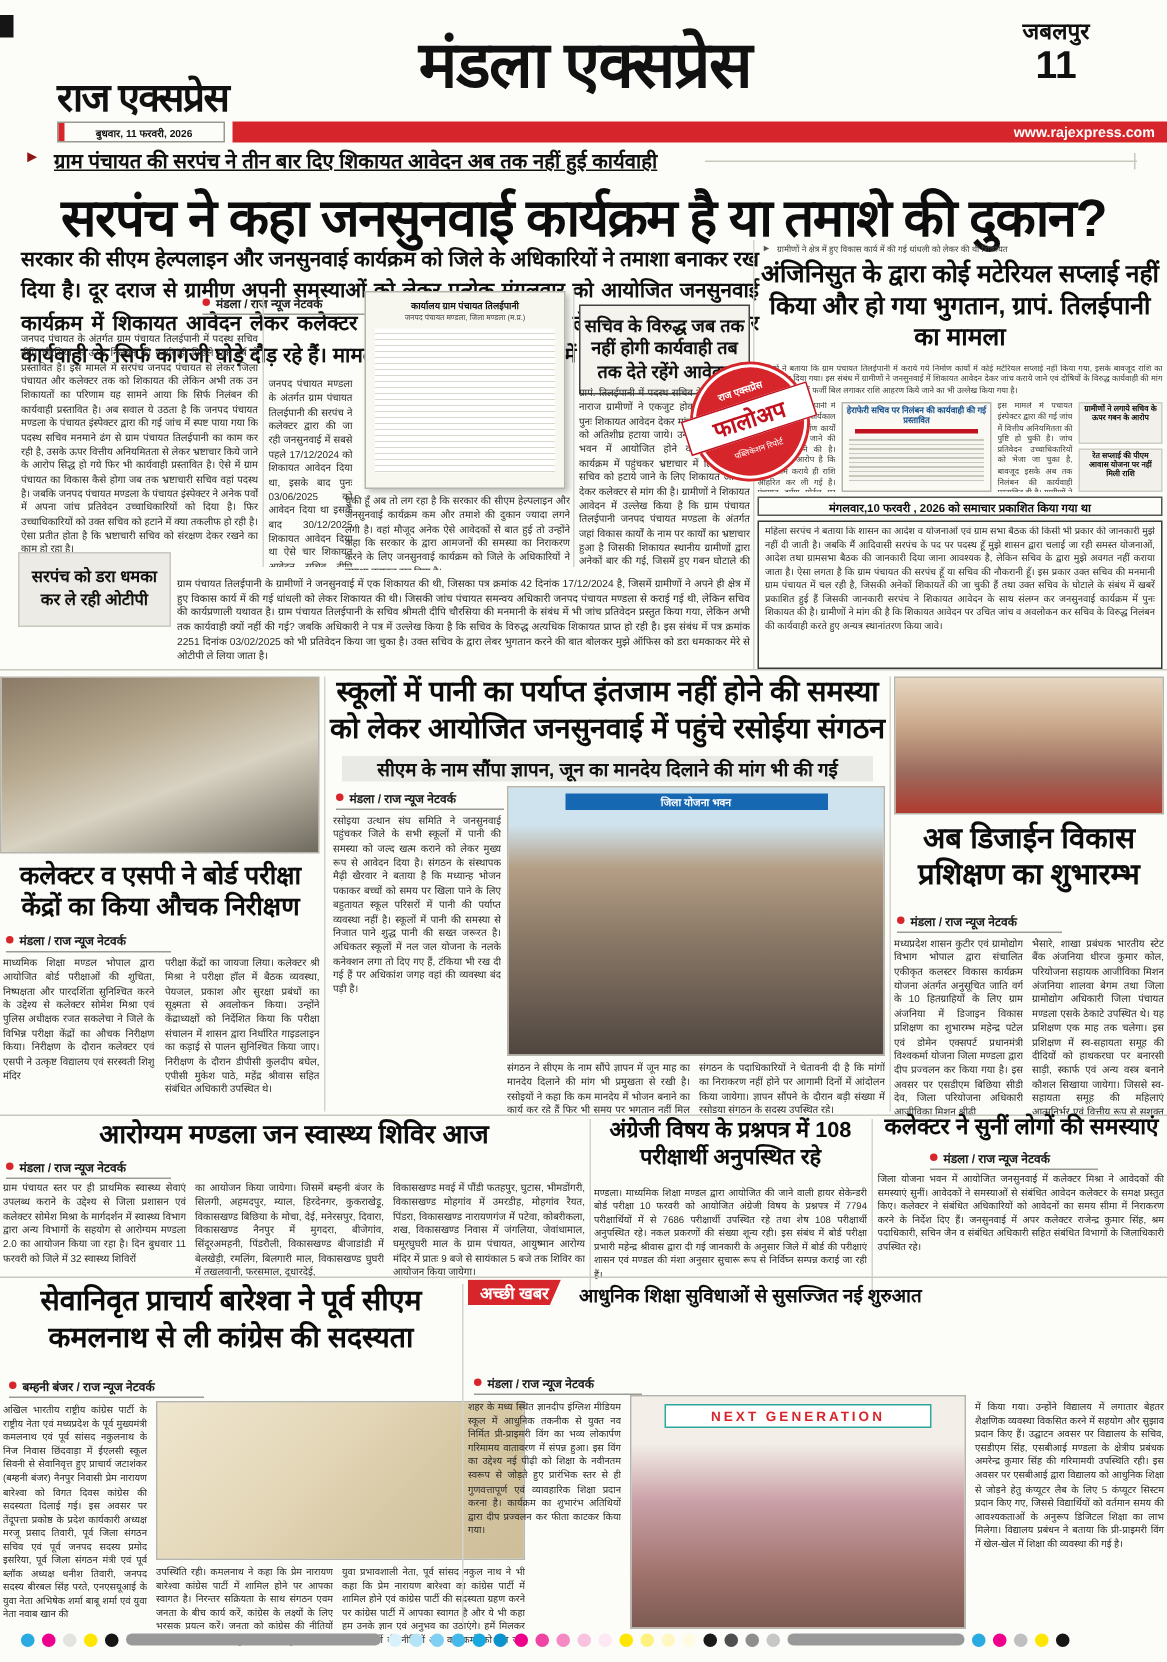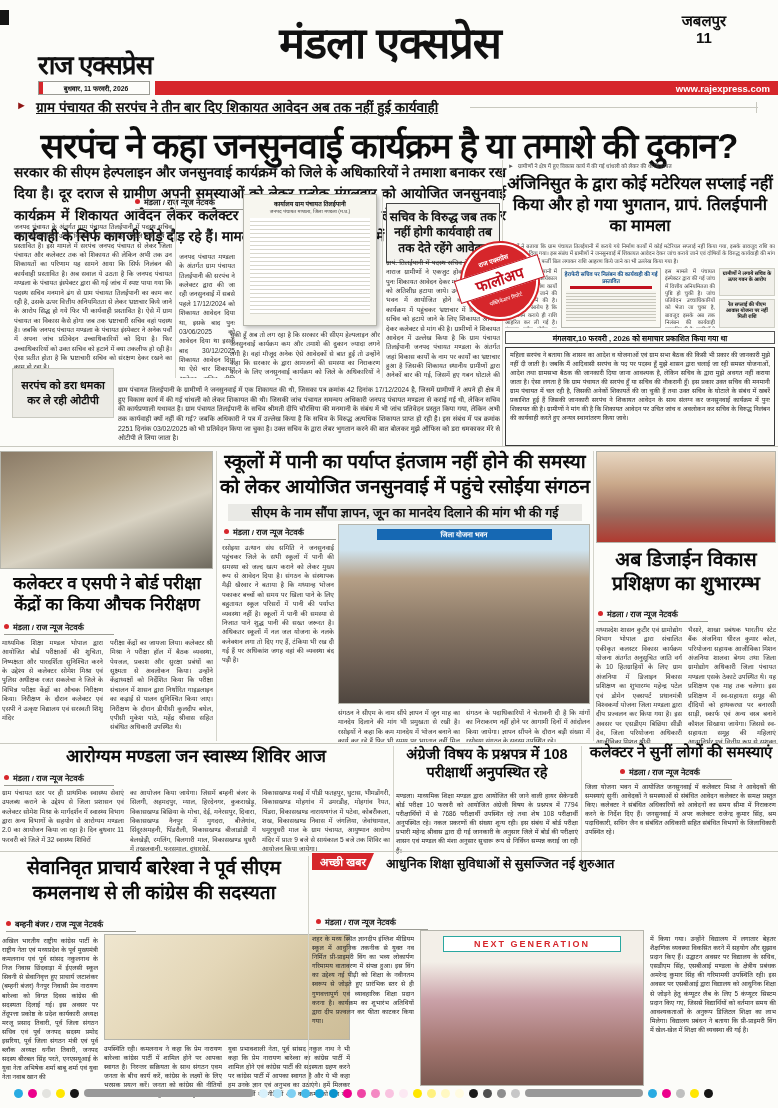--- a/index.html
+++ b/index.html
@@ -39,21 +39,21 @@
   <div class="abs" style="left:38px;top:46px;width:170px;font-size:26px;font-weight:800;letter-spacing:-1px">राज एक्सप्रेस</div>
   <div class="abs" style="left:38px;top:81px;width:112px;height:14px;border:1px solid #9a9a93;display:flex;align-items:center">
     <span style="width:4px;height:100%;background:#d6262b;display:inline-block"></span>
     <span style="flex:1;text-align:center;font-size:6.8px;font-weight:700">बुधवार, 11 फरवरी, 2026</span>
   </div>
 
   <div class="abs" style="left:190px;top:12px;width:400px;text-align:center;font-size:43px;font-weight:800;letter-spacing:-1px">मंडला एक्सप्रेस</div>
 
   <div class="abs" style="right:14px;top:10px;width:120px;text-align:center">
     <div style="font-size:15px;font-weight:800">जबलपुर</div>
-    <div style="font-size:15px;font-weight:800;line-height:1">11</div>
+    <div style="font-size:26px;font-weight:800;line-height:1">11</div>
   </div>
 
   <div class="abs" style="left:155px;top:81px;right:0;height:14px;background:#d6262b;display:flex;align-items:center;justify-content:flex-end;padding-right:8px">
     <span style="color:#fff;font-size:9.5px;font-weight:700">www.rajexpress.com</span>
   </div>
 
   <span class="abs" style="left:16px;top:99px;color:#8f1414;font-size:11px">►</span>
   <div class="abs" style="left:36px;top:98px;font-size:13.5px;font-weight:800;text-decoration:underline">ग्राम पंचायत की सरपंच ने तीन बार दिए शिकायत आवेदन अब तक नहीं हुई कार्यवाही</div>
   <div class="abs hr" style="left:470px;top:107px;width:288px"></div>
   <div class="abs" style="left:756px;top:102px;width:1px;height:11px;background:#c9c9c0"></div>

